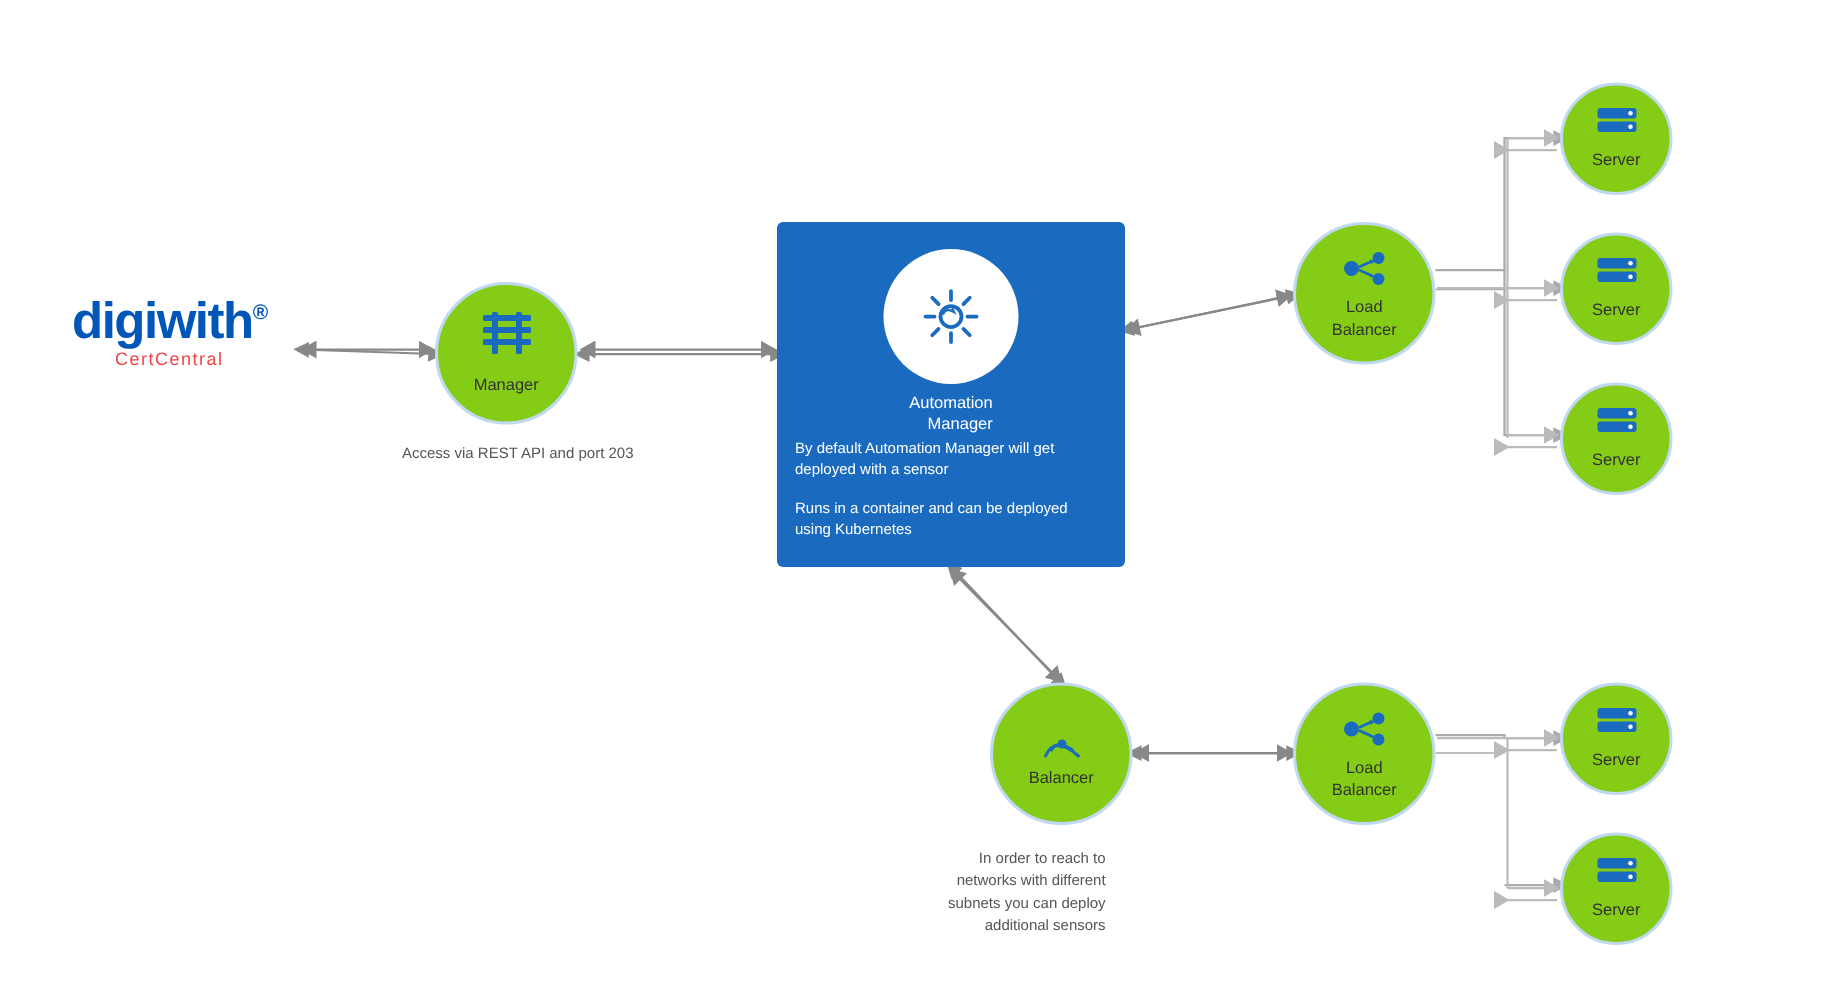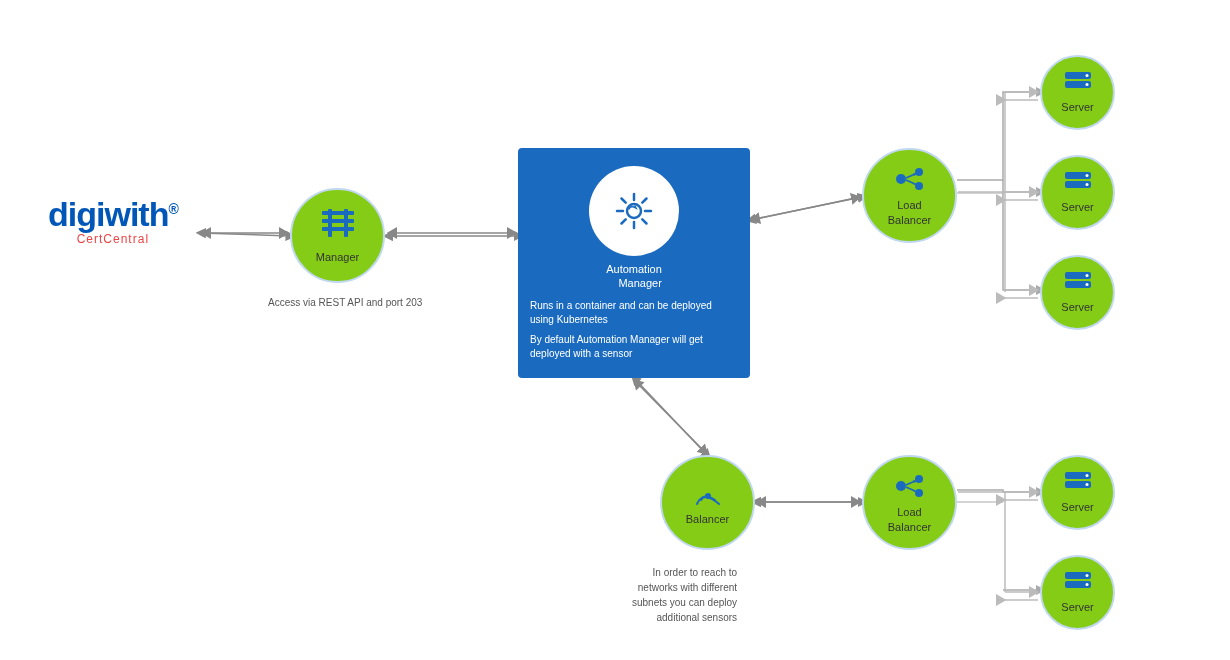--- a/index.html
+++ b/index.html
@@ -235,22 +235,22 @@
         <line x1="7.5" y1="7.5" x2="11.7" y2="11.7"></line>
         <line x1="28.3" y1="28.3" x2="32.5" y2="32.5"></line>
         <line x1="32.5" y1="7.5" x2="28.3" y2="11.7"></line>
         <line x1="11.7" y1="28.3" x2="7.5" y2="32.5"></line>
       </g>
 
       <path d="M15,18 Q17,14 22,17 L21,15 M22,17 L20,16" fill="none" stroke="#1a6bbf" stroke-width="1.5" stroke-linecap="round"></path>
     </svg>
   </div>
   <div class="am-label">Automation<br>Manager</div>
+  <div class="am-desc" style="padding-top:2px;">By default Automation Manager will get deployed with a sensor</div>
   <div class="am-desc">Runs in a container and can be deployed using Kubernetes</div>
-  <div class="am-desc" style="padding-top:2px;">By default Automation Manager will get deployed with a sensor</div>
 </div>
 
 <div class="circle lb-top-circle">
   <svg width="38" height="30" viewBox="0 0 38 30">
 
     <circle cx="10" cy="15" r="5" fill="#1a6bbf"></circle>
     <circle cx="28" cy="8" r="4" fill="#1a6bbf"></circle>
     <circle cx="28" cy="22" r="4" fill="#1a6bbf"></circle>
     <line x1="15" y1="14" x2="24" y2="10" stroke="#1a6bbf" stroke-width="1.8"></line>
     <line x1="15" y1="16" x2="24" y2="20" stroke="#1a6bbf" stroke-width="1.8"></line>

